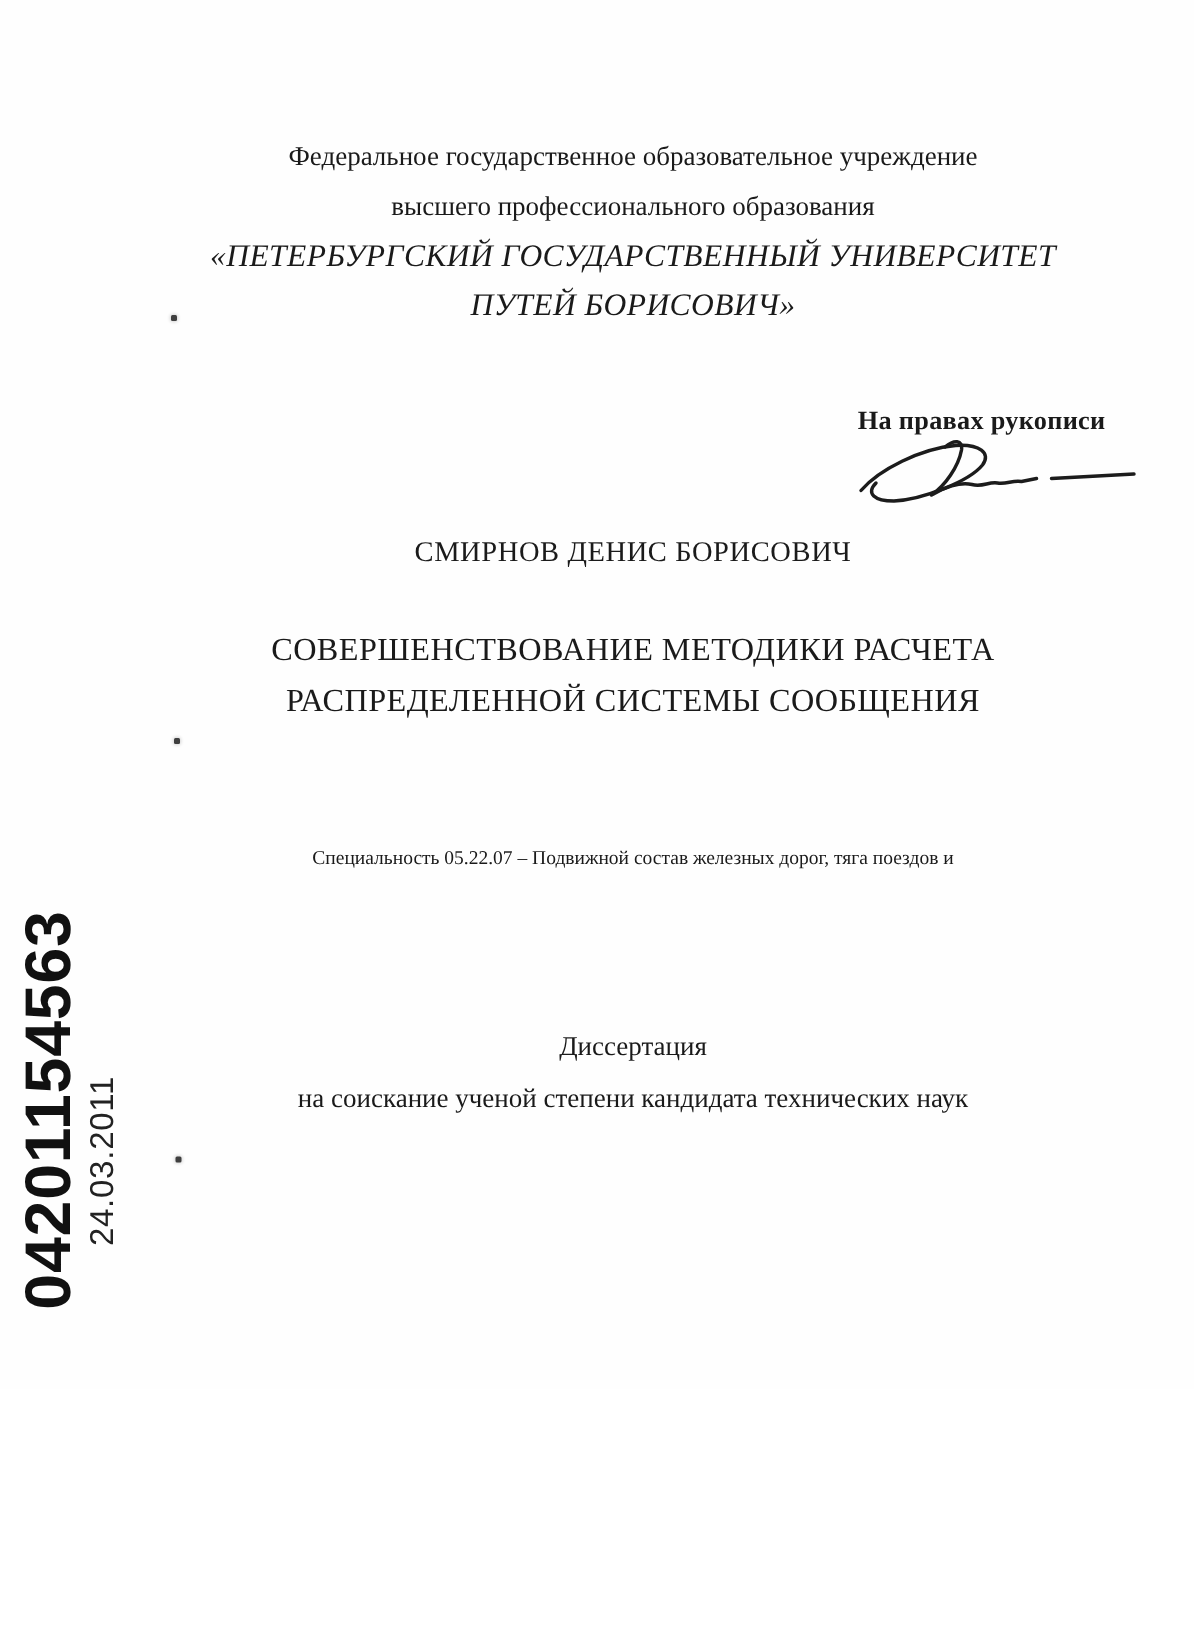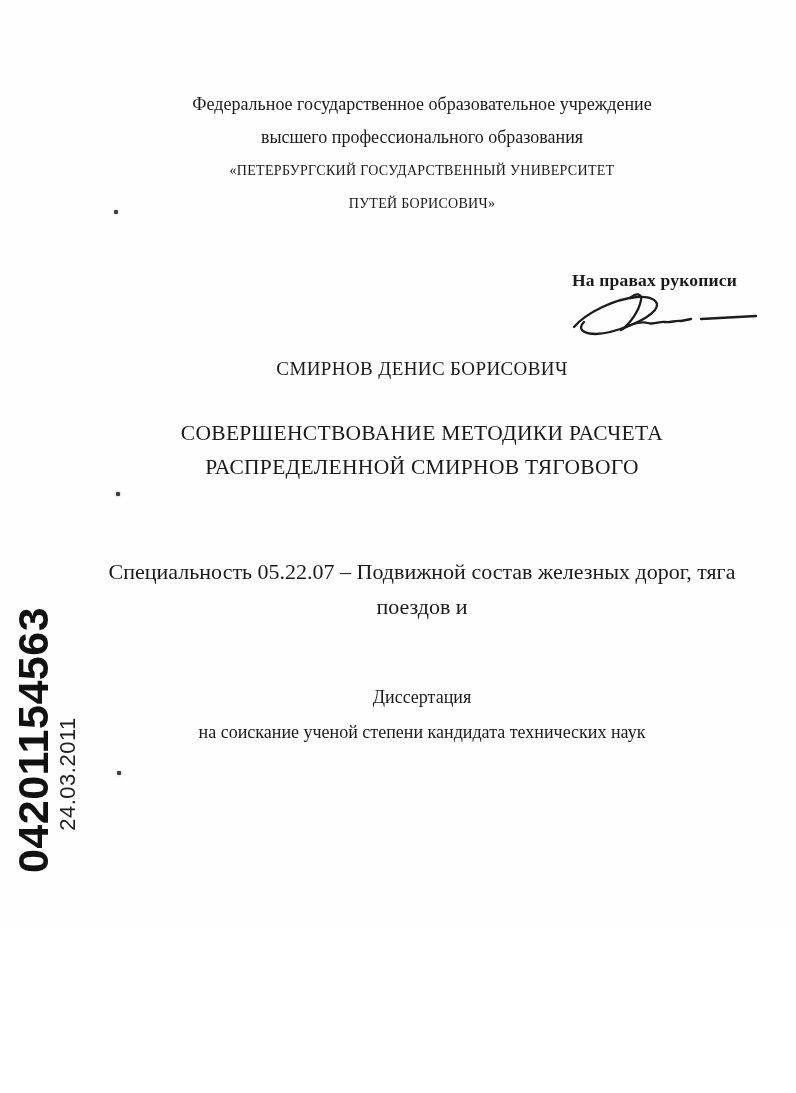--- a/index.html
+++ b/index.html
@@ -15,36 +15,36 @@
   .abs { position: absolute; }
   .center-col {
     position: absolute;
     left: 92px;
     width: 660px;
     text-align: center;
   }
   
   .institution { top: 88px; line-height: 33px; }
   .inst-small { font-size: 18px; }
-  .inst-caps  { font-size: 14px; letter-spacing: 0.3px; }
+  .inst-caps  { font-size: 21px; letter-spacing: 0.3px; font-style: italic; }
   
   .manuscript-note {
     top: 270px; right: 59px;
     font-size: 17.5px; font-weight: bold;
     letter-spacing: 0.2px;
   }
   
   .signature { top: 292px; left: 570px; width: 200px; height: 46px; }
   .signature svg path { fill: none; stroke: #1c1c1c; stroke-width: 2.3; stroke-linecap: round; stroke-linejoin: round; }
   
   .author { top: 358px; font-size: 19px; letter-spacing: 0.4px; }
   
   .diss-title { top: 416px; font-size: 21.5px; line-height: 34px; letter-spacing: 0.3px; }
   
-  .specialty { top: 554px; font-size: 22px; line-height: 35px; }
+  .specialty { top: 554px; font-size: 13px; line-height: 35px; }
   
   .thesis-type { top: 680px; font-size: 18px; line-height: 35px; }
   
   .supervisor {
     top: 801px; left: 427px;
     font-size: 18.5px; line-height: 34px;
     text-align: left;
   }
   
   .imprint { top: 956px; font-size: 18.5px; }
@@ -103,21 +103,21 @@
       <path d="M4 35 C 16 21 44 7 67 5 C 83 4 91 10 85 18 C 76 29 45 41 26 42 C 13 42 7 37 14 30"></path>
       <path d="M60 6 C 66 1 72 1 71 8 C 69 19 60 32 51 38 C 59 33 70 29 78 31 C 85 33 89 29 95 30 C 101 31 105 28 111 29 L 121 27"></path>
       <path d="M131 27 L 186 24"></path>
     </svg>
   </div>
 
   <div class="center-col author">СМИРНОВ ДЕНИС БОРИСОВИЧ</div>
 
   <div class="center-col diss-title">
     <div>СОВЕРШЕНСТВОВАНИЕ МЕТОДИКИ РАСЧЕТА</div>
-    <div>РАСПРЕДЕЛЕННОЙ СМИРНОВ ТЯГОВОГО</div>
+    <div>РАСПРЕДЕЛЕННОЙ СИСТЕМЫ СООБЩЕНИЯ</div>
   </div>
 
   <div class="center-col specialty">
     <div>Специальность 05.22.07 – Подвижной состав железных дорог, тяга поездов и</div>
   </div>
 
   <div class="center-col thesis-type">
     <div>Диссертация</div>
     <div>на соискание ученой степени кандидата технических наук</div>
   </div>

